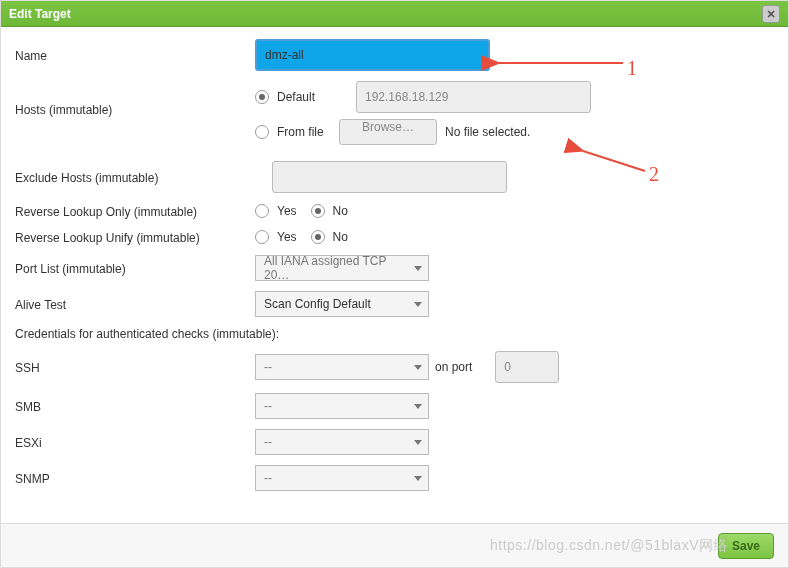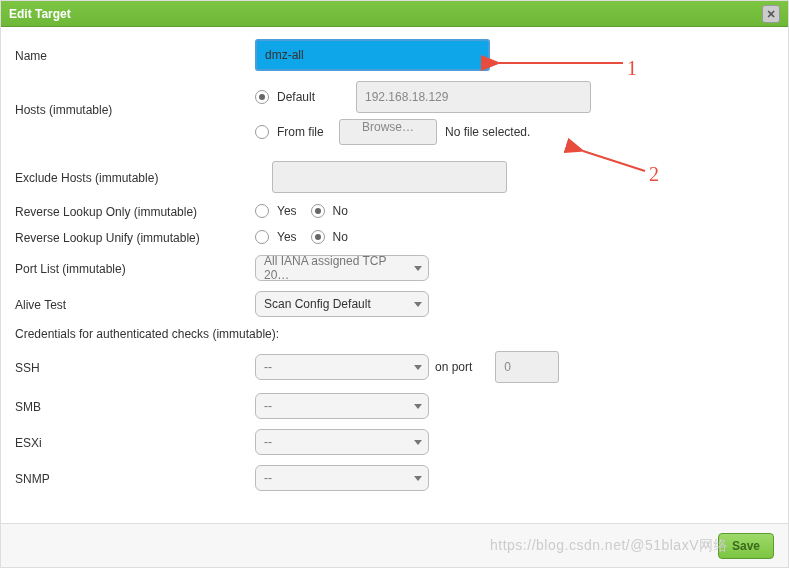--- a/index.html
+++ b/index.html
@@ -104,21 +104,21 @@
     margin-right: 8px;
   }
   .nofile { color:#333; }
   .exclude-input { width: 235px; background:#eee;}
   .yesno { display:flex; align-items:center; gap:4px;}
   .yesno .opt { display:flex; align-items:center; margin-right:10px;}
   .select {
     height: 26px;
     border: 1px solid #bbb;
     background: #f4f4f4;
-    border-radius: 6px;
+    border-radius: 0;
     display:flex; align-items:center; justify-content:space-between;
     padding: 0 6px 0 8px;
     color:#333;
     width: 174px;
   }
   .select.disabled { color:#777; }
   .caret {
     width:0;height:0;border-left:4px solid transparent;border-right:4px solid transparent;border-top:5px solid #777;
   }
   .onport { margin: 0 6px; color:#333;}

